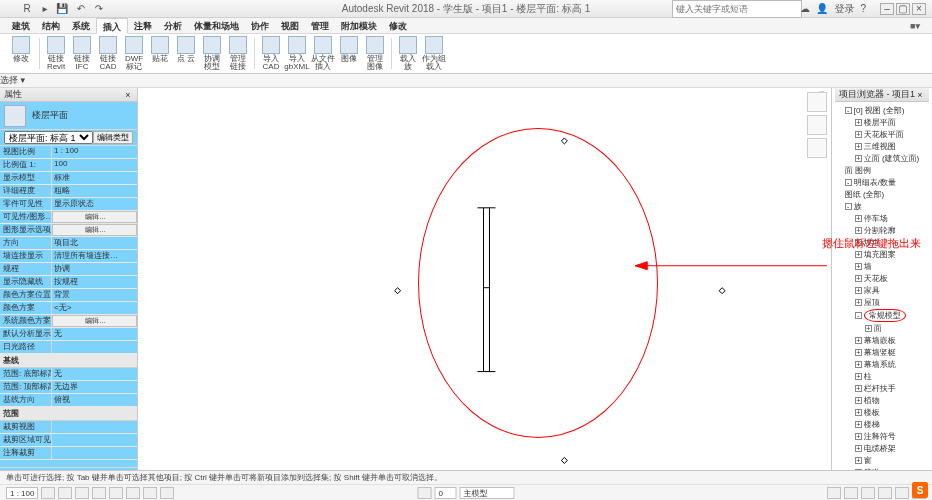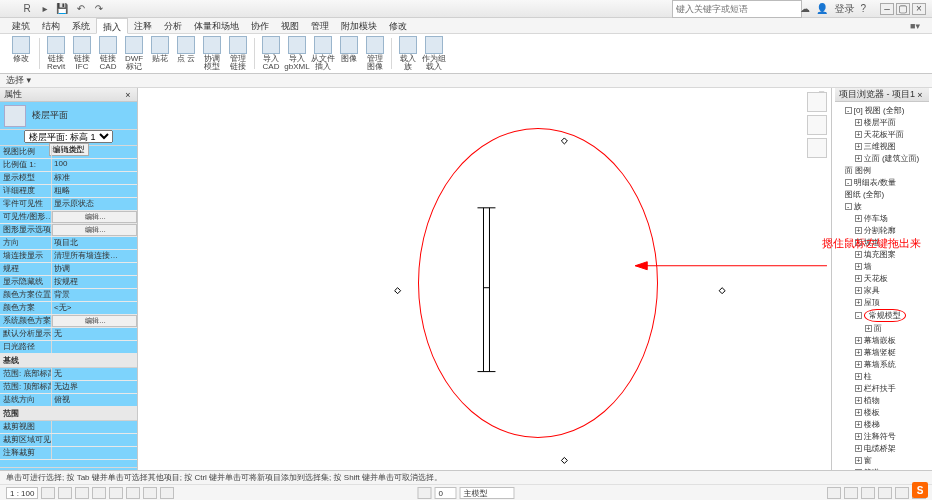--- a/index.html
+++ b/index.html
@@ -9,47 +9,47 @@
     .title-bar { height: 18px; background: linear-gradient(#f8f8f8, #e8e8e8); display: flex; align-items: center; border-bottom: 1px solid #d0d0d0; }
     .qat { display: flex; gap: 4px; padding-left: 20px; }
     .qat-btn { width: 14px; height: 14px; display: flex; align-items: center; justify-content: center; color: #555; }
     .app-title { position: absolute; left: 50%; transform: translateX(-50%); color: #666; font-size: 10px; }
     .search-box { position: absolute; right: 130px; width: 130px; height: 14px; border: 1px solid #bbb; background: #fff; font-size: 9px; padding: 8px 3px; color: #aaa; }
     .title-right { position: absolute; right: 6px; display: flex; gap: 6px; align-items: center; color: #555; }
     .win-btns { display: flex; gap: 2px; margin-left: 8px; }
     .win-btn { width: 14px; height: 12px; border: 1px solid #aaa; background: #f0f0f0; display: flex; align-items: center; justify-content: center; }
     
     
-    .ribbon-tabs { height: 16px; display: flex; align-items: center; padding-left: 6px; background: #f5f5f5; border-bottom: 1px solid #d8d8d8; }
+    .ribbon-tabs { height: 16px; display: flex; align-items: center; padding-left: 6px; background: #f5f5f5; border-bottom: 1px solid #d8d8d8; font-weight: bold; }
     .ribbon-tab { padding: 0 6px; height: 16px; line-height: 16px; font-size: 9px; color: #333; }
     .ribbon-tab.active { background: #fff; border: 1px solid #d0d0d0; border-bottom: 1px solid #fff; }
     .ribbon-end { position: absolute; right: 6px; color: #666; }
     
     
     .ribbon { height: 40px; background: #fff; border-bottom: 1px solid #c8c8c8; display: flex; padding-left: 6px; }
     .ribbon-btn { width: 26px; display: flex; flex-direction: column; align-items: center; justify-content: flex-start; padding-top: 2px; }
     .ribbon-btn.big { width: 30px; }
     .ribbon-icon { width: 18px; height: 18px; background: #dde8f2; border: 1px solid #9ab5cc; }
     .ribbon-label { font-size: 8px; color: #444; margin-top: 1px; text-align: center; line-height: 8px; }
     .ribbon-sep { width: 1px; background: #d8d8d8; margin: 4px 3px; }
     
     
-    .sub-bar { height: 14px; background: #f5f5f5; border-bottom: 1px solid #d8d8d8; padding-left: 6px; display: flex; align-items: flex-end; font-size: 9px; color: #444; }
+    .sub-bar { height: 14px; background: #f5f5f5; border-bottom: 1px solid #d8d8d8; display: flex; align-items: flex-end; font-size: 9px; color: #444; }
     
     
     .main { display: flex; height: 395px; }
     
     
     .props { width: 138px; background: #7dd3fc; border-right: 1px solid #c8c8c8; display: flex; flex-direction: column; }
     .panel-header { height: 14px; background: linear-gradient(#f0f0f0, #e0e0e0); border-bottom: 1px solid #c8c8c8; padding: 0 4px; display: flex; align-items: center; justify-content: space-between; font-size: 9px; color: #333; }
     .panel-header .x { width: 10px; text-align: center; }
     .props-type { height: 28px; display: flex; align-items: center; padding: 2px 4px; border-bottom: 1px solid #d8d8d8; }
     .props-type-icon { width: 22px; height: 22px; background: #e0e8f0; border: 1px solid #aac; }
     .props-type-label { margin-left: 6px; font-size: 9px; }
-    .props-instance { height: 16px; display: flex; align-items: center; padding: 0 4px; border-bottom: 1px solid #d8d8d8; flex-direction: column; }
+    .props-instance { height: 16px; display: flex; align-items: center; padding: 0 4px; border-bottom: 1px solid #d8d8d8; }
     .props-instance select { font-size: 9px; flex: 1; height: 13px; }
     .edit-type-btn { font-size: 8px; height: 13px; padding: 0 3px; background: #f0f0f0; border: 1px solid #aaa; }
     .props-grid { flex: 1; overflow-y: auto; font-size: 8px; }
     .props-grid::-webkit-scrollbar { width: 10px; }
     .props-grid::-webkit-scrollbar-thumb { background: #c8c8c8; }
     .props-cat { background: #e8e8e8; padding: 1px 3px; font-weight: bold; border-bottom: 1px solid #d0d0d0; }
     .props-row { display: flex; border-bottom: 1px solid #e8e8e8; height: 13px; }
     .props-row .k { width: 52px; padding-left: 3px; border-right: 1px solid #d8d8d8; overflow: hidden; white-space: nowrap; }
     .props-row .v { flex: 1; padding-left: 2px; overflow: hidden; white-space: nowrap; }
     .props-row .v.btn { background: #f0f0f0; border: 1px solid #c0c0c0; text-align: center; font-size: 7px; }
@@ -98,20 +98,21 @@
 <body>
 
 <div class="title-bar">
   <div class="qat">
     <span class="qat-btn">R</span>
     <span class="qat-btn">▸</span>
     <span class="qat-btn">💾</span>
     <span class="qat-btn">↶</span>
     <span class="qat-btn">↷</span>
   </div>
+  <div class="app-title">Autodesk Revit 2018 - 学生版 -   项目1 - 楼层平面: 标高 1</div>
   <input class="search-box" placeholder="键入关键字或短语" style="">
   <div class="title-right">
     <span>☁</span>
     <span>👤</span>
     <span>登录</span>
     <span>?</span>
     <div class="win-btns">
       <span class="win-btn">–</span>
       <span class="win-btn">▢</span>
       <span class="win-btn">×</span>

